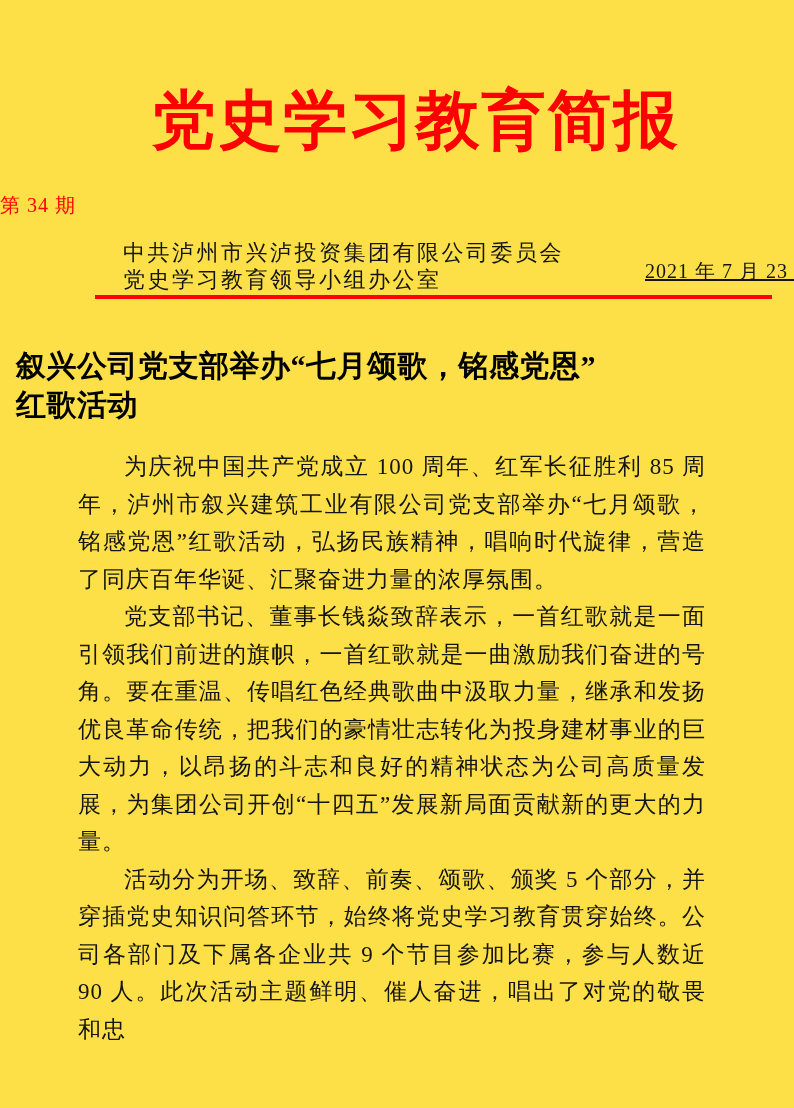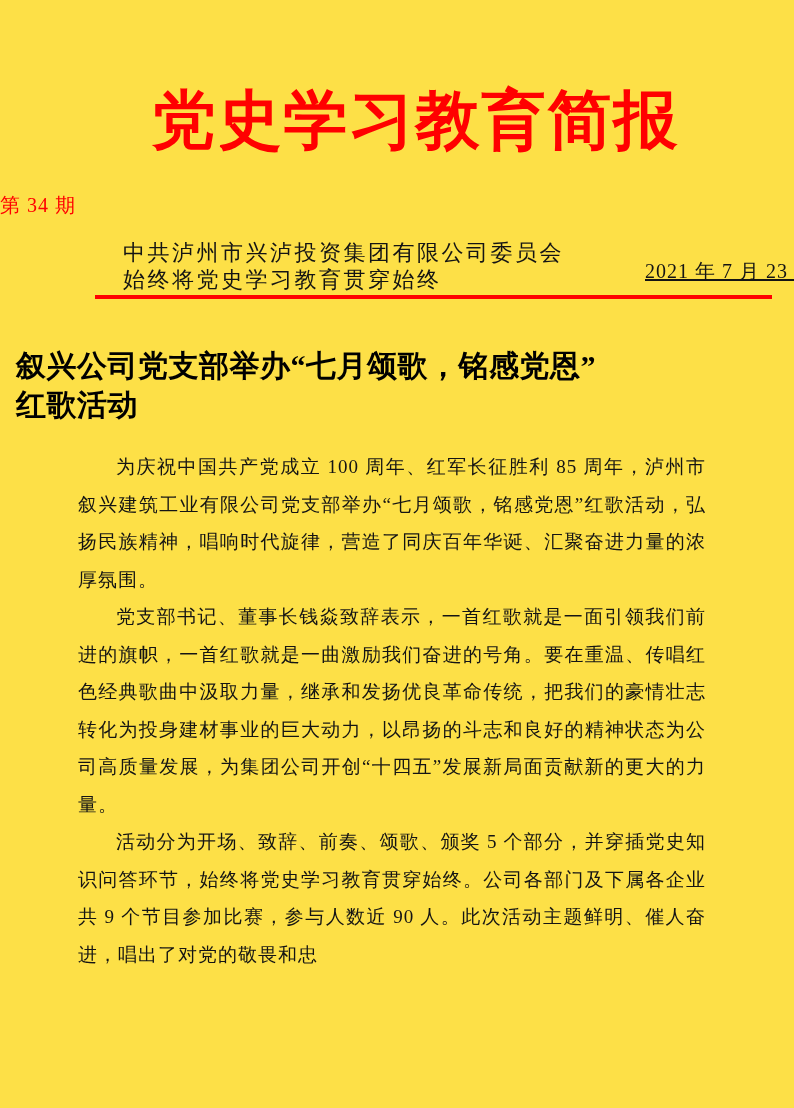--- a/index.html
+++ b/index.html
@@ -80,21 +80,21 @@
     font-size: 30px;
     font-weight: 700;
     line-height: 39px;
     letter-spacing: 0.5px;
   }
   .article-body {
     position: absolute;
     top: 448px;
     left: 78px;
     width: 628px;
-    font-size: 19px;
+    font-size: 23px;
     line-height: 37.5px;
     letter-spacing: 1px;
     text-align: justify;
     text-justify: inter-ideograph;
     color: #141414;
   }
   .article-body p {
     margin: 0;
     padding: 0;
     text-indent: 2em;
@@ -104,21 +104,21 @@
 <body>
 
 <div class="page">
 
   <h1 class="masthead-title">党史学习教育简报</h1>
 
   <div class="issue-number">第 34 期</div>
 
   <div class="org-block">
     <div>中共泸州市兴泸投资集团有限公司委员会</div>
-    <div>始终将党史学习教育贯穿始终</div>
+    <div>党史学习教育领导小组办公室</div>
   </div>
 
   <div class="issue-date">2021 年 7 月 23 日</div>
 
   <div class="red-rule"></div>
 
   <h2 class="article-title">
     <span>叙兴公司党支部举办“七月颂歌，铭感党恩”</span><br>
     <span>红歌活动</span>
   </h2>

